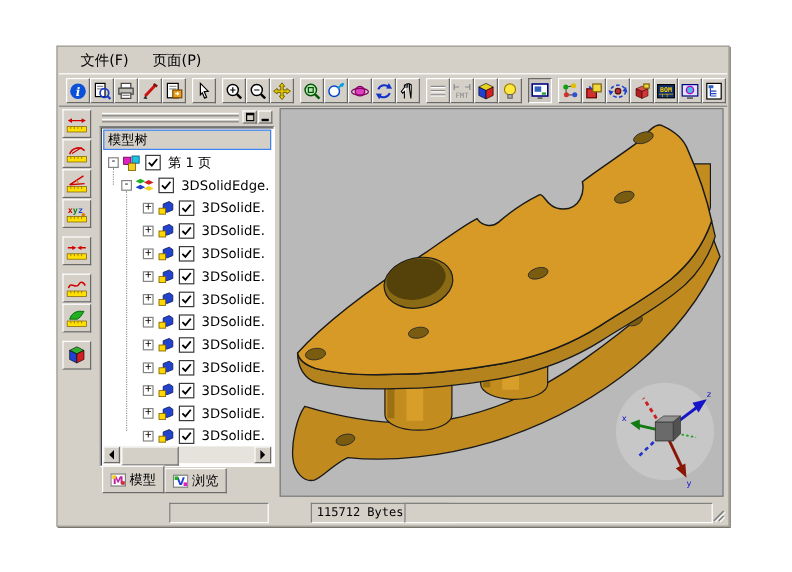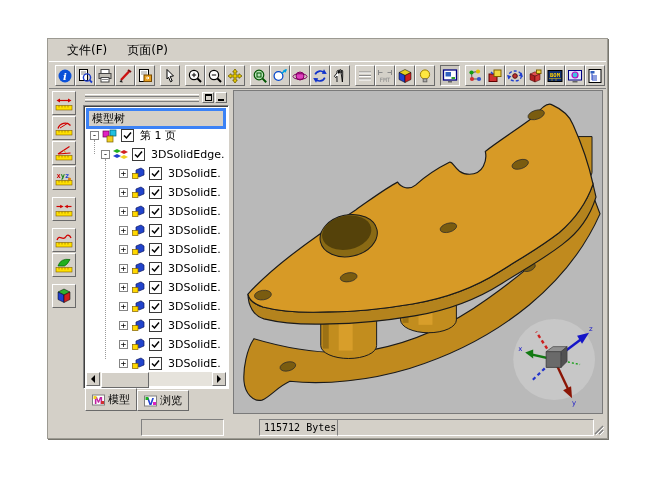--- a/index.html
+++ b/index.html
@@ -30,21 +30,21 @@
   .treepanel{position:absolute;left:32px;top:0;width:150px;bottom:0;}
   .griprow{position:absolute;left:4px;right:4px;top:4px;height:10px;}
   .ridge{height:1px;border-top:1px solid #fff;border-bottom:1px solid #808080;margin:1px 28px 2px 0;}
   .pbtns{position:absolute;right:0;top:-1px;display:flex;gap:1px;}
   .pbtn{width:12px;height:11px;background:#d4d0c8;border:1px solid;border-color:#fff #6a6a6a #6a6a6a #fff;
         display:flex;align-items:center;justify-content:center;padding:0;}
   .glyph-box{width:5px;height:4px;border:1px solid #000;border-top-width:2px;}
   .glyph-min{width:6px;height:2px;background:#000;margin-top:5px;}
   .treebox{position:absolute;left:2px;right:2px;top:16px;bottom:26px;background:#fff;
            border:1px solid;border-color:#808080 #fff #fff #808080;box-shadow:inset 1px 1px 0 #404040;}
-  .treeheader{height:15px;line-height:15px;margin:2px;background:#d4d0c8;border:3px solid #3b82f6;
+  .treeheader{height:15px;line-height:15px;margin:2px;background:#d4d0c8;border:1px solid #3b82f6;
               font-size:11px;padding-left:3px;color:#000;}
   .rows{position:absolute;left:2px;right:2px;top:20px;bottom:17px;overflow:hidden;font-size:11px;}
   .row{height:19px;display:flex;align-items:center;white-space:nowrap;}
   .row .lbl{margin-left:6px;color:#000;}
   .expander{width:9px;height:9px;flex:0 0 9px;background:#fff;border:1px solid #848484;
             font:9px "DejaVu Sans Mono",monospace;line-height:7px;text-align:center;color:#000;padding:0;}
   .chk{width:11px;height:11px;flex:0 0 11px;background:#fff;border:1px solid #3a3a3a;margin-left:3px;
        display:flex;align-items:center;justify-content:center;}
   .chk svg{display:block;}
   .ticon{margin-left:3px;display:flex;}

